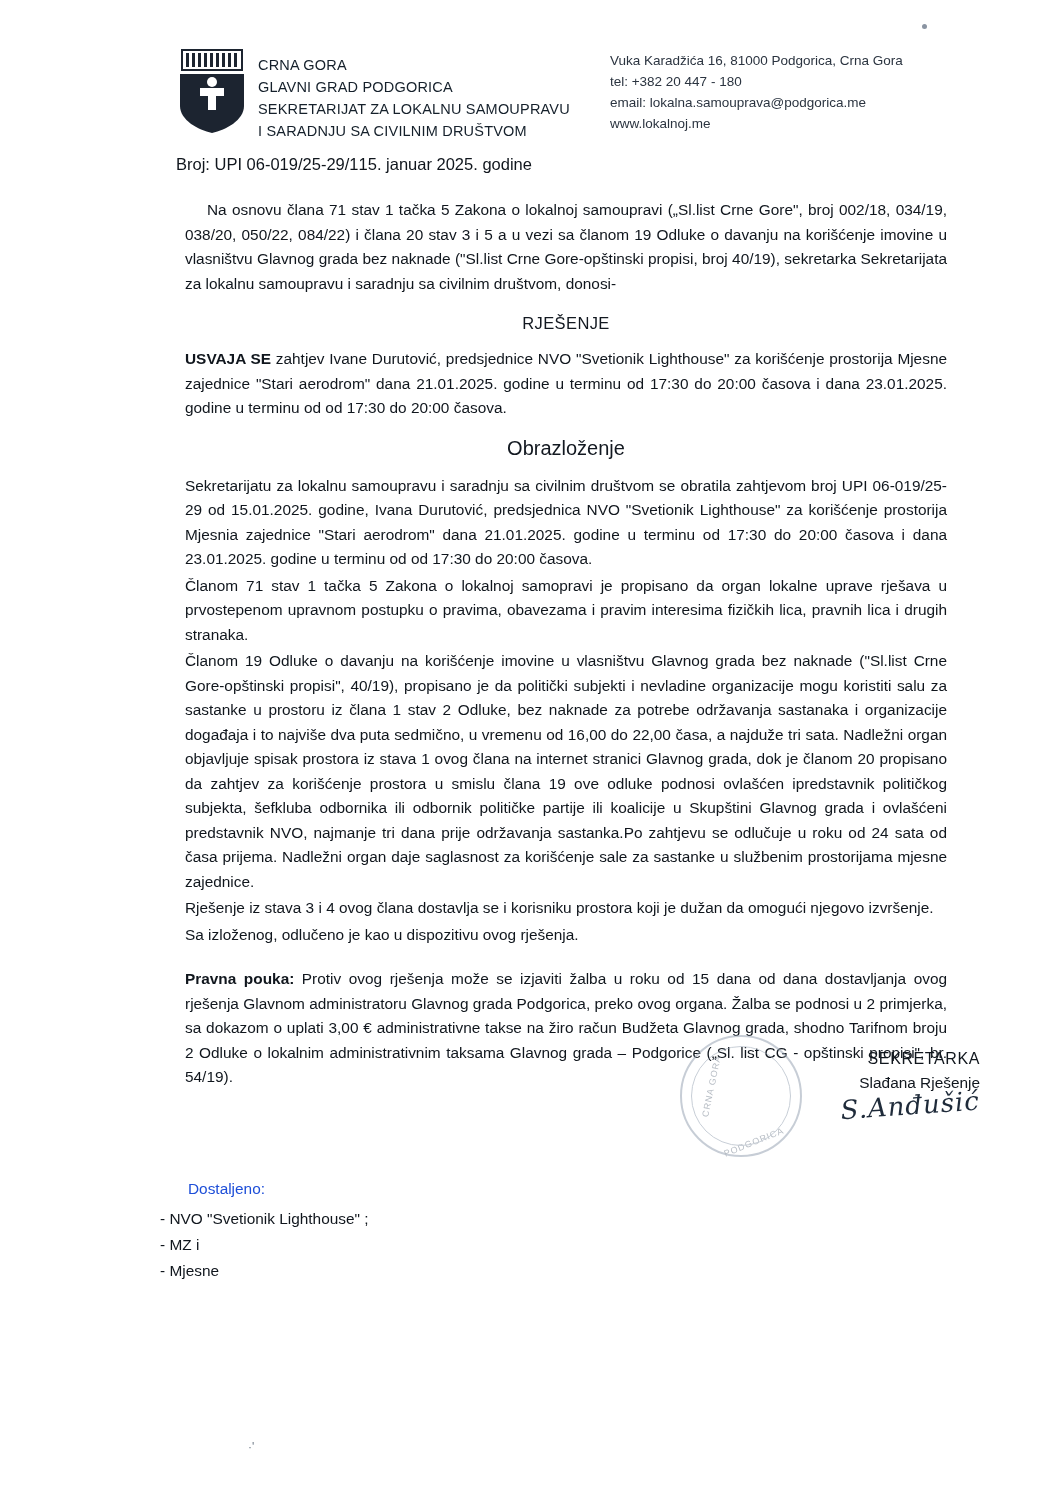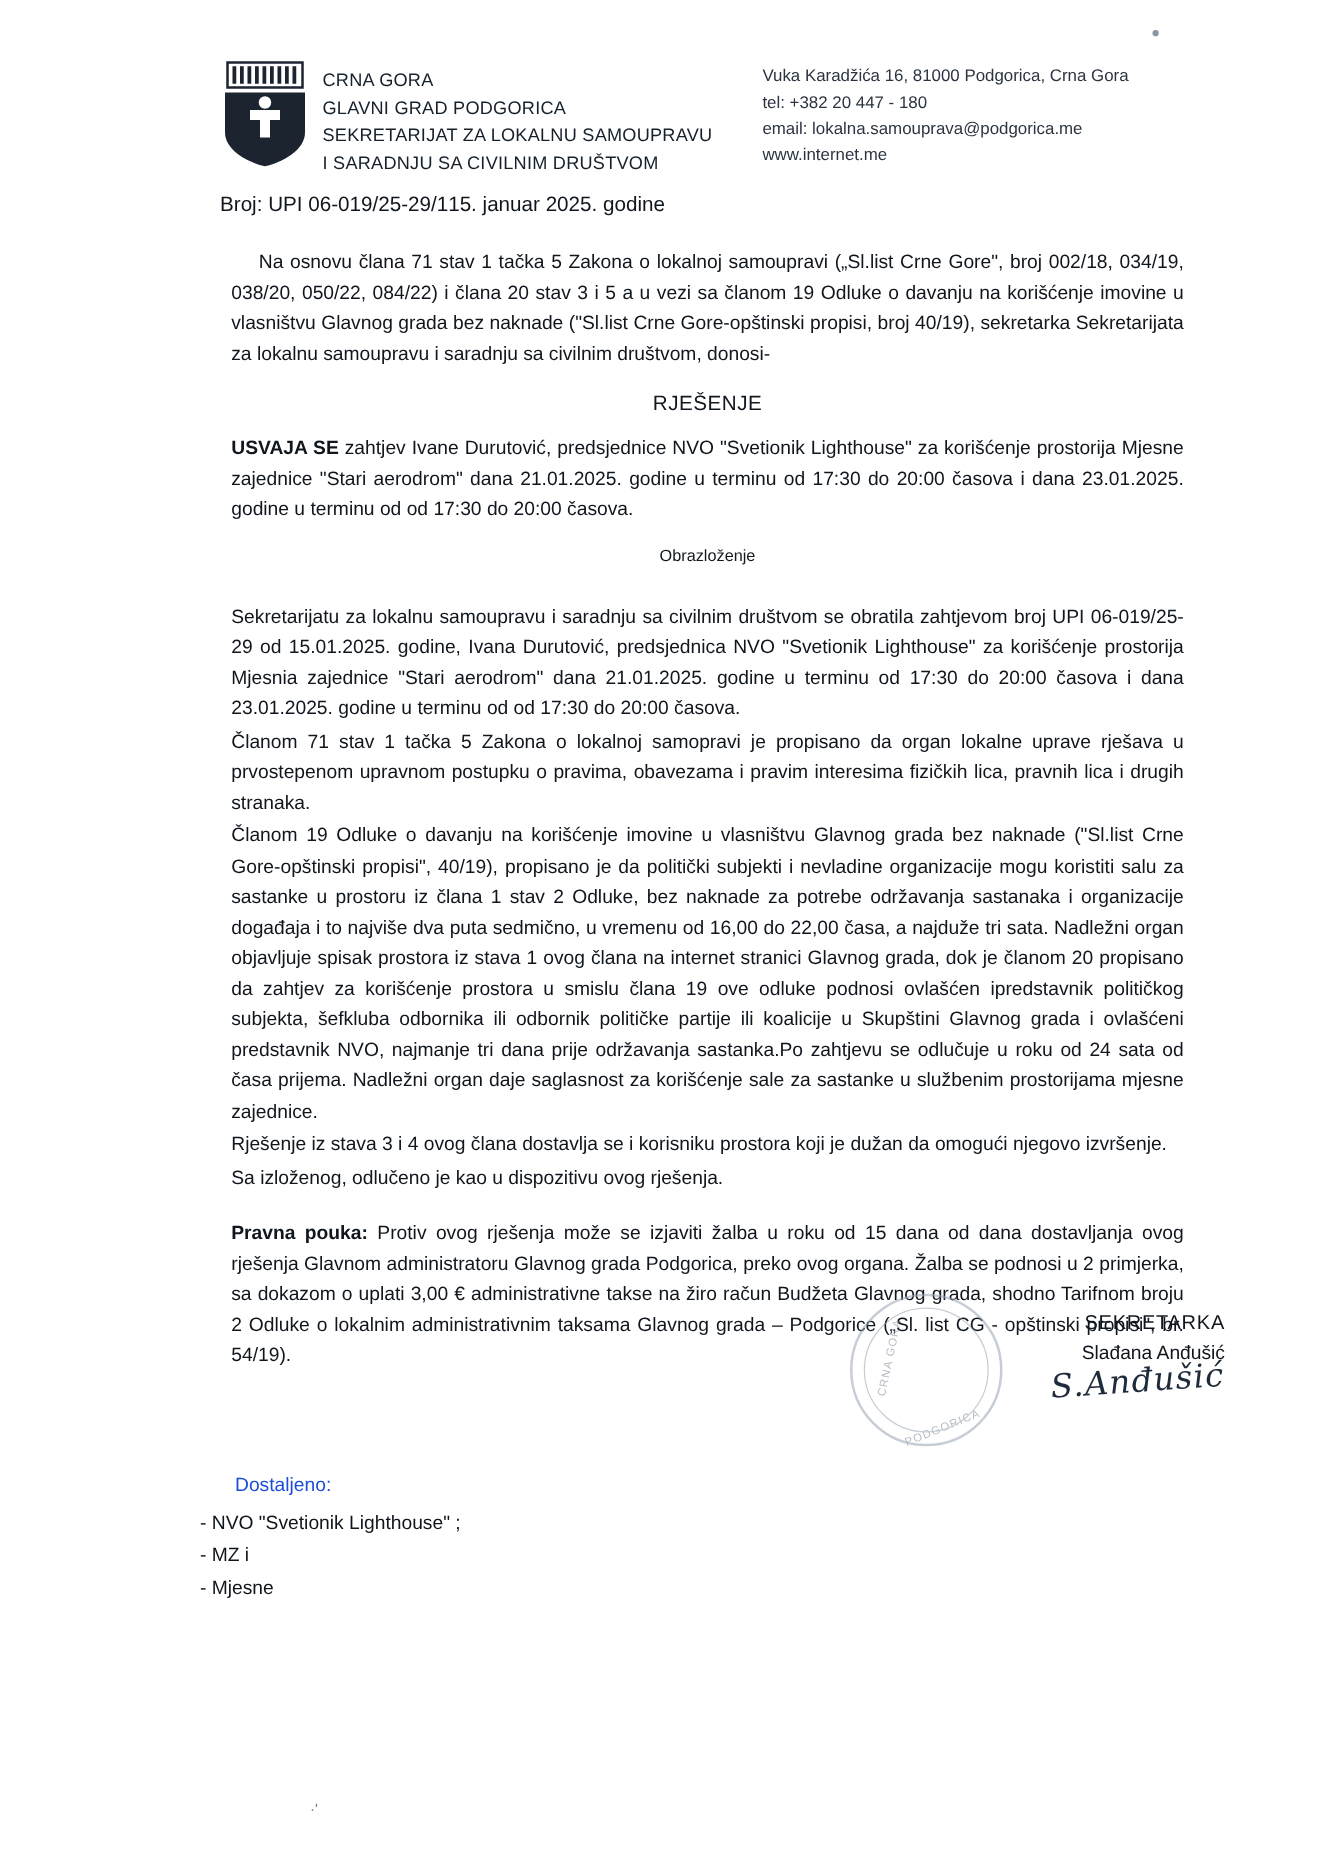--- a/index.html
+++ b/index.html
@@ -91,22 +91,22 @@
     color: #10161d;
   }
   p.indent { text-indent: 22px; }
   .center {
     text-align: center;
     font-size: 16.5px;
     margin: 18px 0 14px 0;
     letter-spacing: .4px;
   }
   .center.small {
-    font-size: 13px;
-    margin: 16px 0 30px 0;
+    font-size: 20px;
+    margin: 16px 0 14px 0;
     letter-spacing: 0;
   }
   .bold { font-weight: bold; }
   .spacer-md { height: 18px; }
   
   .signature {
     position: absolute;
     top: 1050px;
     left: 680px;
     width: 300px;
@@ -227,21 +227,21 @@
     <div class="org-block">
       <div class="org-line">CRNA GORA</div>
       <div class="org-line">GLAVNI GRAD PODGORICA</div>
       <div class="org-line">SEKRETARIJAT ZA LOKALNU SAMOUPRAVU</div>
       <div class="org-line">I SARADNJU SA CIVILNIM DRUŠTVOM</div>
     </div>
     <div class="contact-block">
       <div class="contact-line">Vuka Karadžića 16, 81000 Podgorica, Crna Gora</div>
       <div class="contact-line">tel: +382 20 447 - 180</div>
       <div class="contact-line">email: lokalna.samouprava@podgorica.me</div>
-      <div class="contact-line">www.internet.me</div>
+      <div class="contact-line">www.lokalnoj.me</div>
     </div>
   </div>
 
   <div class="refrow">
     <div class="refno">Broj: UPI 06-019/25-29/1</div>
     <div class="refdate">15. januar 2025. godine</div>
   </div>
 
   <div class="body">
 
@@ -264,21 +264,21 @@
     <p><span class="bold">Pravna pouka:</span><span> Protiv ovog rješenja može se izjaviti žalba u roku od 15 dana od dana dostavljanja ovog rješenja Glavnom administratoru Glavnog grada Podgorica, preko ovog organa. Žalba se podnosi u 2 primjerka, sa dokazom o uplati 3,00 € administrativne takse na žiro račun Budžeta Glavnog grada, shodno Tarifnom broju 2 Odluke o lokalnim administrativnim taksama Glavnog grada – Podgorice („Sl. list CG - opštinski propisi", br. 54/19).</span></p>
   </div>
 
   <div class="stamp">
     <div class="stamp-text left">CRNA GORA</div>
     <div class="stamp-text bottom">PODGORICA</div>
   </div>
 
   <div class="signature">
     <div class="sig-title">SEKRETARKA</div>
-    <div class="sig-name">Slađana Anđušić</div>
+    <div class="sig-name">Slađana Rješenje</div>
     <div class="sig-scribble">S.Anđušić</div>
   </div>
 
   <div class="distribution">
     <div class="dist-head">Dostaljeno:</div>
     <div class="dist-item">- NVO "Svetionik Lighthouse" ;</div>
     <div class="dist-item">- MZ i</div>
     <div class="dist-item">- Mjesne</div>
   </div>
 

